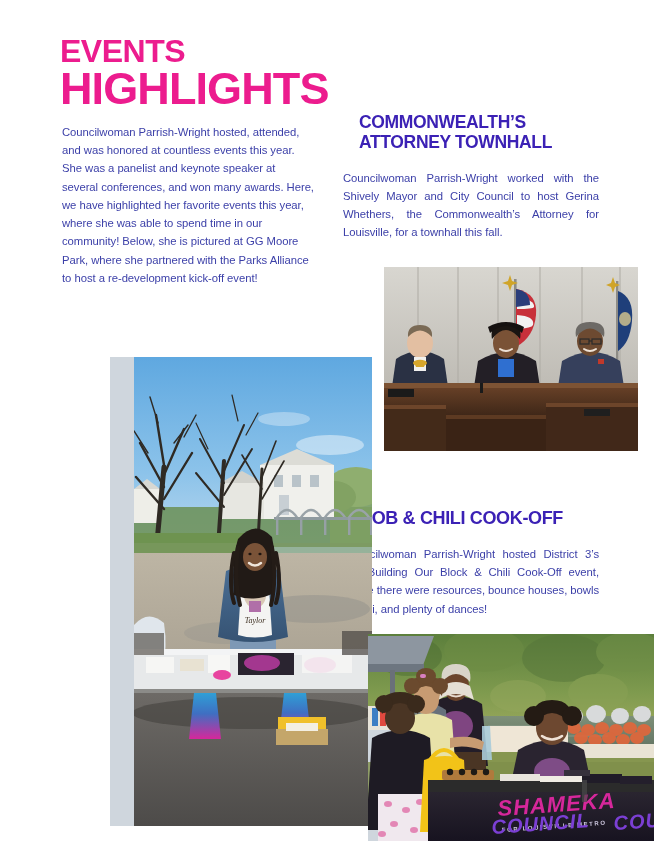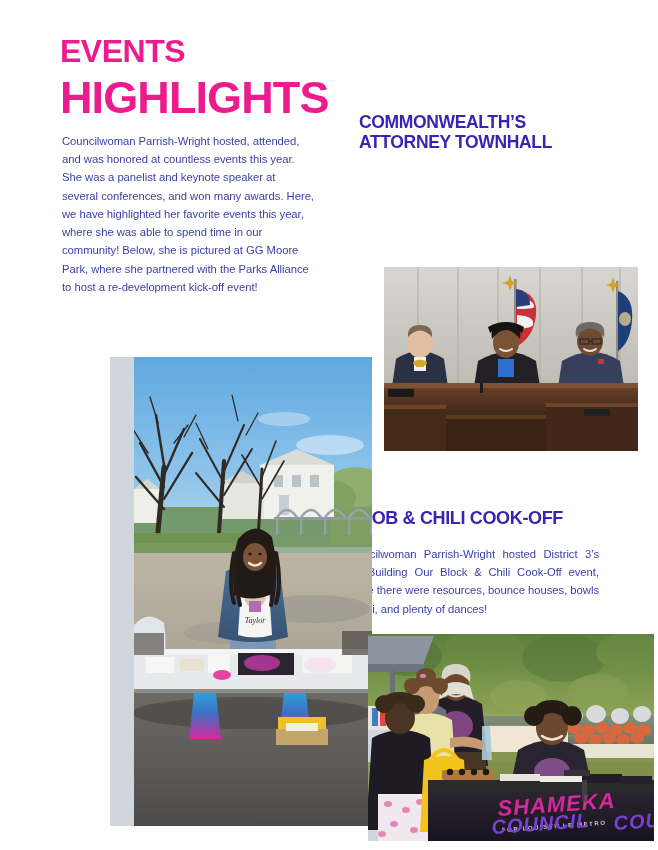--- a/index.html
+++ b/index.html
@@ -36,21 +36,21 @@
     color: #ec1c8e;
     font-family: "Liberation Sans", sans-serif;
     font-weight: 700;
     font-size: 48px;
     line-height: 0.97;
     letter-spacing: -0.6px;
     text-transform: uppercase;
   }
   .headline .l1 { display: block; font-size: 41px; letter-spacing: -0.5px; }
   .headline .l2 { display: block; font-size: 32px; letter-spacing: -0.5px; }
-  .headline .l3 { display: block; font-size: 45px; letter-spacing: -0.9px; margin-top: 9px; }
+  .headline .l3 { display: block; font-size: 45px; letter-spacing: -0.9px; }
 
   .left-body {
     margin: 12px 0 5px 2px;
     width: 252px;
     color: #3b3fa8;
     font-size: 11.3px;
     line-height: 1.62;
     letter-spacing: -0.05px;
     text-align: left;
   }
@@ -113,20 +113,21 @@
     <h1 class="headline">
       <span class="l2">EVENTS</span>
       <span class="l3">HIGHLIGHTS</span>
     </h1>
 
     <p class="left-body">Councilwoman Parrish-Wright hosted, attended, and was honored at countless events this year. She was a panelist and keynote speaker at several conferences, and won many awards. Here, we have highlighted her favorite events this year, where she was able to spend time in our community! Below, she is pictured at GG Moore Park, where she partnered with the Parks Alliance to host a re-development kick-off event!</p>
   </div>
 
   <div class="right-col">
     <h2 class="sec-head">COMMONWEALTH’S ATTORNEY TOWNHALL</h2>
+    <p class="sec-body">Councilwoman Parrish-Wright worked with the Shively Mayor and City Council to host Gerina Whethers, the Commonwealth’s Attorney for Louisville, for a townhall this fall.</p>
   </div>
 
   <div class="sec-two">
     <h2 class="sec-head">BOB &amp; CHILI COOK-OFF</h2>
     <p class="sec-body">Councilwoman Parrish-Wright hosted District 3’s first Building Our Block &amp; Chili Cook-Off event, where there were resources, bounce houses, bowls of chili, and plenty of dances!</p>
   </div>
 
   <figure class="photo" id="photo-park">
     <svg viewBox="0 0 238 469" preserveAspectRatio="none" role="img">
       <defs>

